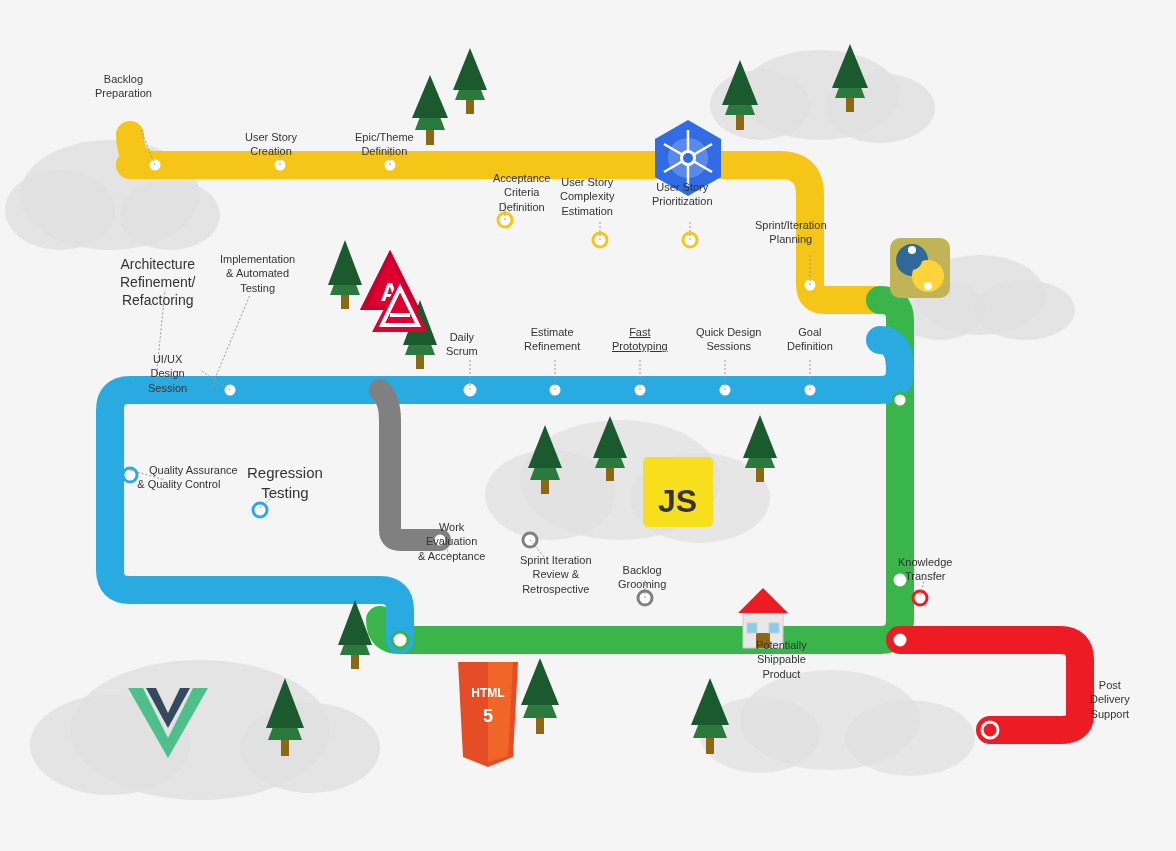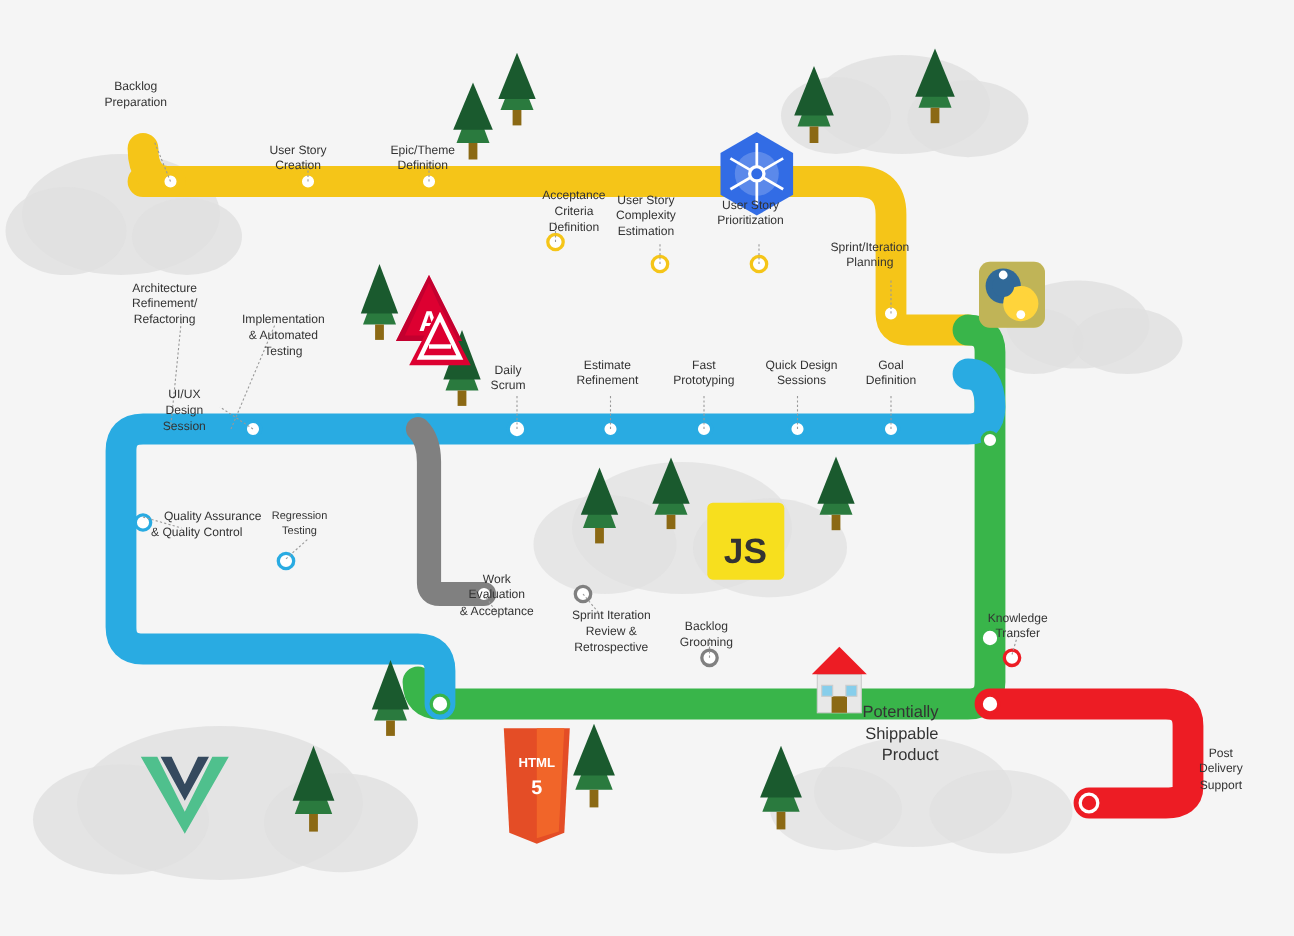--- a/index.html
+++ b/index.html
@@ -318,60 +318,60 @@
 Estimation</span>
 </div>
 <div class="label" style="left:652px;top:180px;font-size:11px;">
   <span style="white-space:pre-line;">User Story
 Prioritization</span>
 </div>
 <div class="label" style="left:755px;top:218px;font-size:11px;">
   <span style="white-space:pre-line;text-align:center;">Sprint/Iteration
 Planning</span>
 </div>
-<div class="label" style="left:120px;top:255px;font-size:11px;">
+<div class="label" style="left:120px;top:255px;font-size:14px;">
   <span style="white-space:pre-line;">Architecture
 Refinement/
 Refactoring</span>
 </div>
-<div class="label" style="left:220px;top:252px;font-size:11px;margin-top:32px;">
+<div class="label" style="left:220px;top:252px;font-size:11px;">
   <span style="white-space:pre-line;">Implementation
 &amp; Automated
 Testing</span>
 </div>
 <div class="label" style="left:446px;top:330px;font-size:11px;">
   <span style="white-space:pre-line;">Daily
 Scrum</span>
 </div>
 <div class="label" style="left:524px;top:325px;font-size:11px;">
   <span style="white-space:pre-line;">Estimate
 Refinement</span>
 </div>
 <div class="label" style="left:612px;top:325px;font-size:11px;">
-  <span style="white-space:pre-line;">Fast
+  <span style="white-space:pre-line;text-decoration:underline;">Fast
 Prototyping</span>
 </div>
 <div class="label" style="left:696px;top:325px;font-size:11px;">
   <span style="white-space:pre-line;">Quick Design
 Sessions</span>
 </div>
 <div class="label" style="left:787px;top:325px;font-size:11px;">
   <span style="white-space:pre-line;">Goal
 Definition</span>
 </div>
 <div class="label" style="left:148px;top:352px;font-size:11px;">
   <span style="white-space:pre-line;">UI/UX
 Design
 Session</span>
 </div>
 <div class="label" style="left:120px;top:463px;font-size:11px;">
   <span style="white-space:pre-line;margin-left:29px;">Quality Assurance
 &amp; Quality Control</span>
 </div>
-<div class="label" style="left:247px;top:463px;font-size:10px;">
+<div class="label" style="left:247px;top:463px;font-size:15px;">
   <span style="white-space:pre-line;">Regression
 Testing</span>
 </div>
 <div class="label" style="left:418px;top:520px;font-size:11px;">
   <span style="white-space:pre-line;">Work
 Evaluation
 &amp; Acceptance</span>
 </div>
 <div class="label" style="left:520px;top:553px;font-size:11px;">
   <span style="white-space:pre-line;">Sprint Iteration
@@ -379,21 +379,21 @@
 Retrospective</span>
 </div>
 <div class="label" style="left:618px;top:563px;font-size:11px;">
   <span style="white-space:pre-line;">Backlog
 Grooming</span>
 </div>
 <div class="label" style="left:898px;top:555px;font-size:11px;">
   <span style="white-space:pre-line;">Knowledge
 Transfer</span>
 </div>
-<div class="label" style="left:784px;top:638px;font-size:15px;text-align:right;">
+<div class="label" style="left:756px;top:638px;font-size:11px;">
   <span style="white-space:pre-line;">Potentially
 Shippable
 Product</span>
 </div>
 <div class="label" style="left:1090px;top:678px;font-size:11px;">
   <span style="white-space:pre-line;">Post
 Delivery
 Support</span>
 </div>
 </div>

